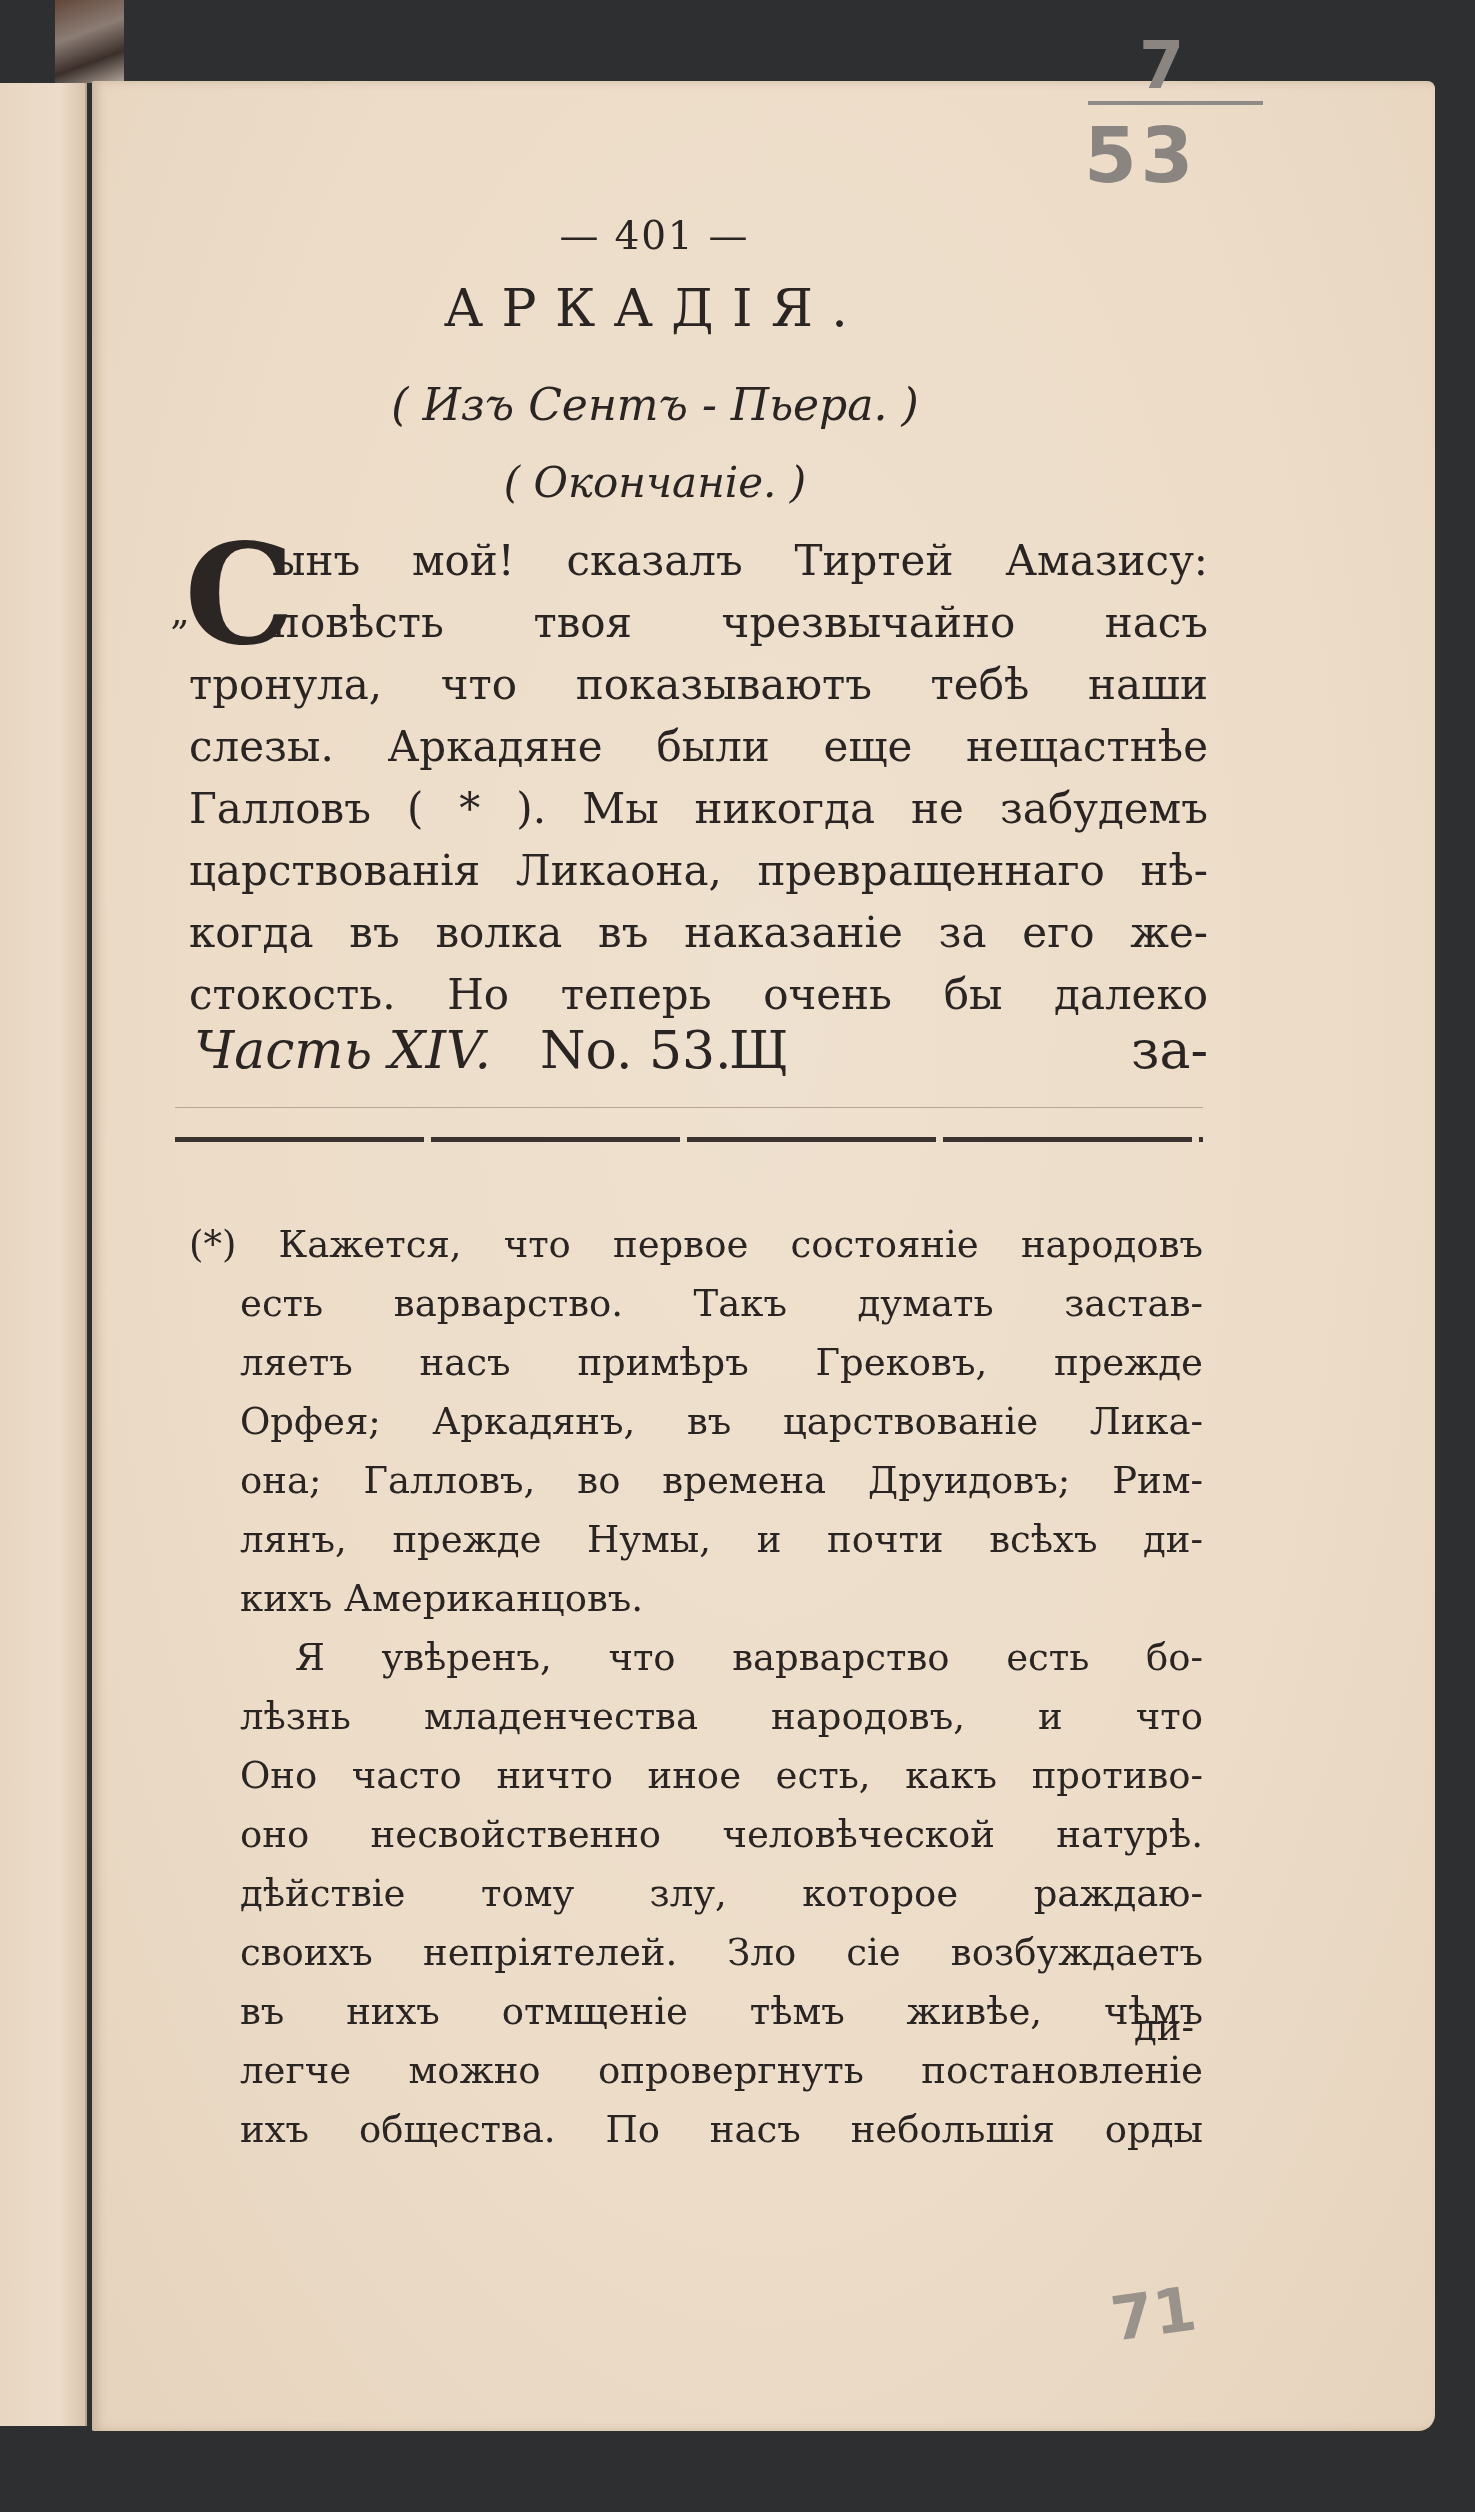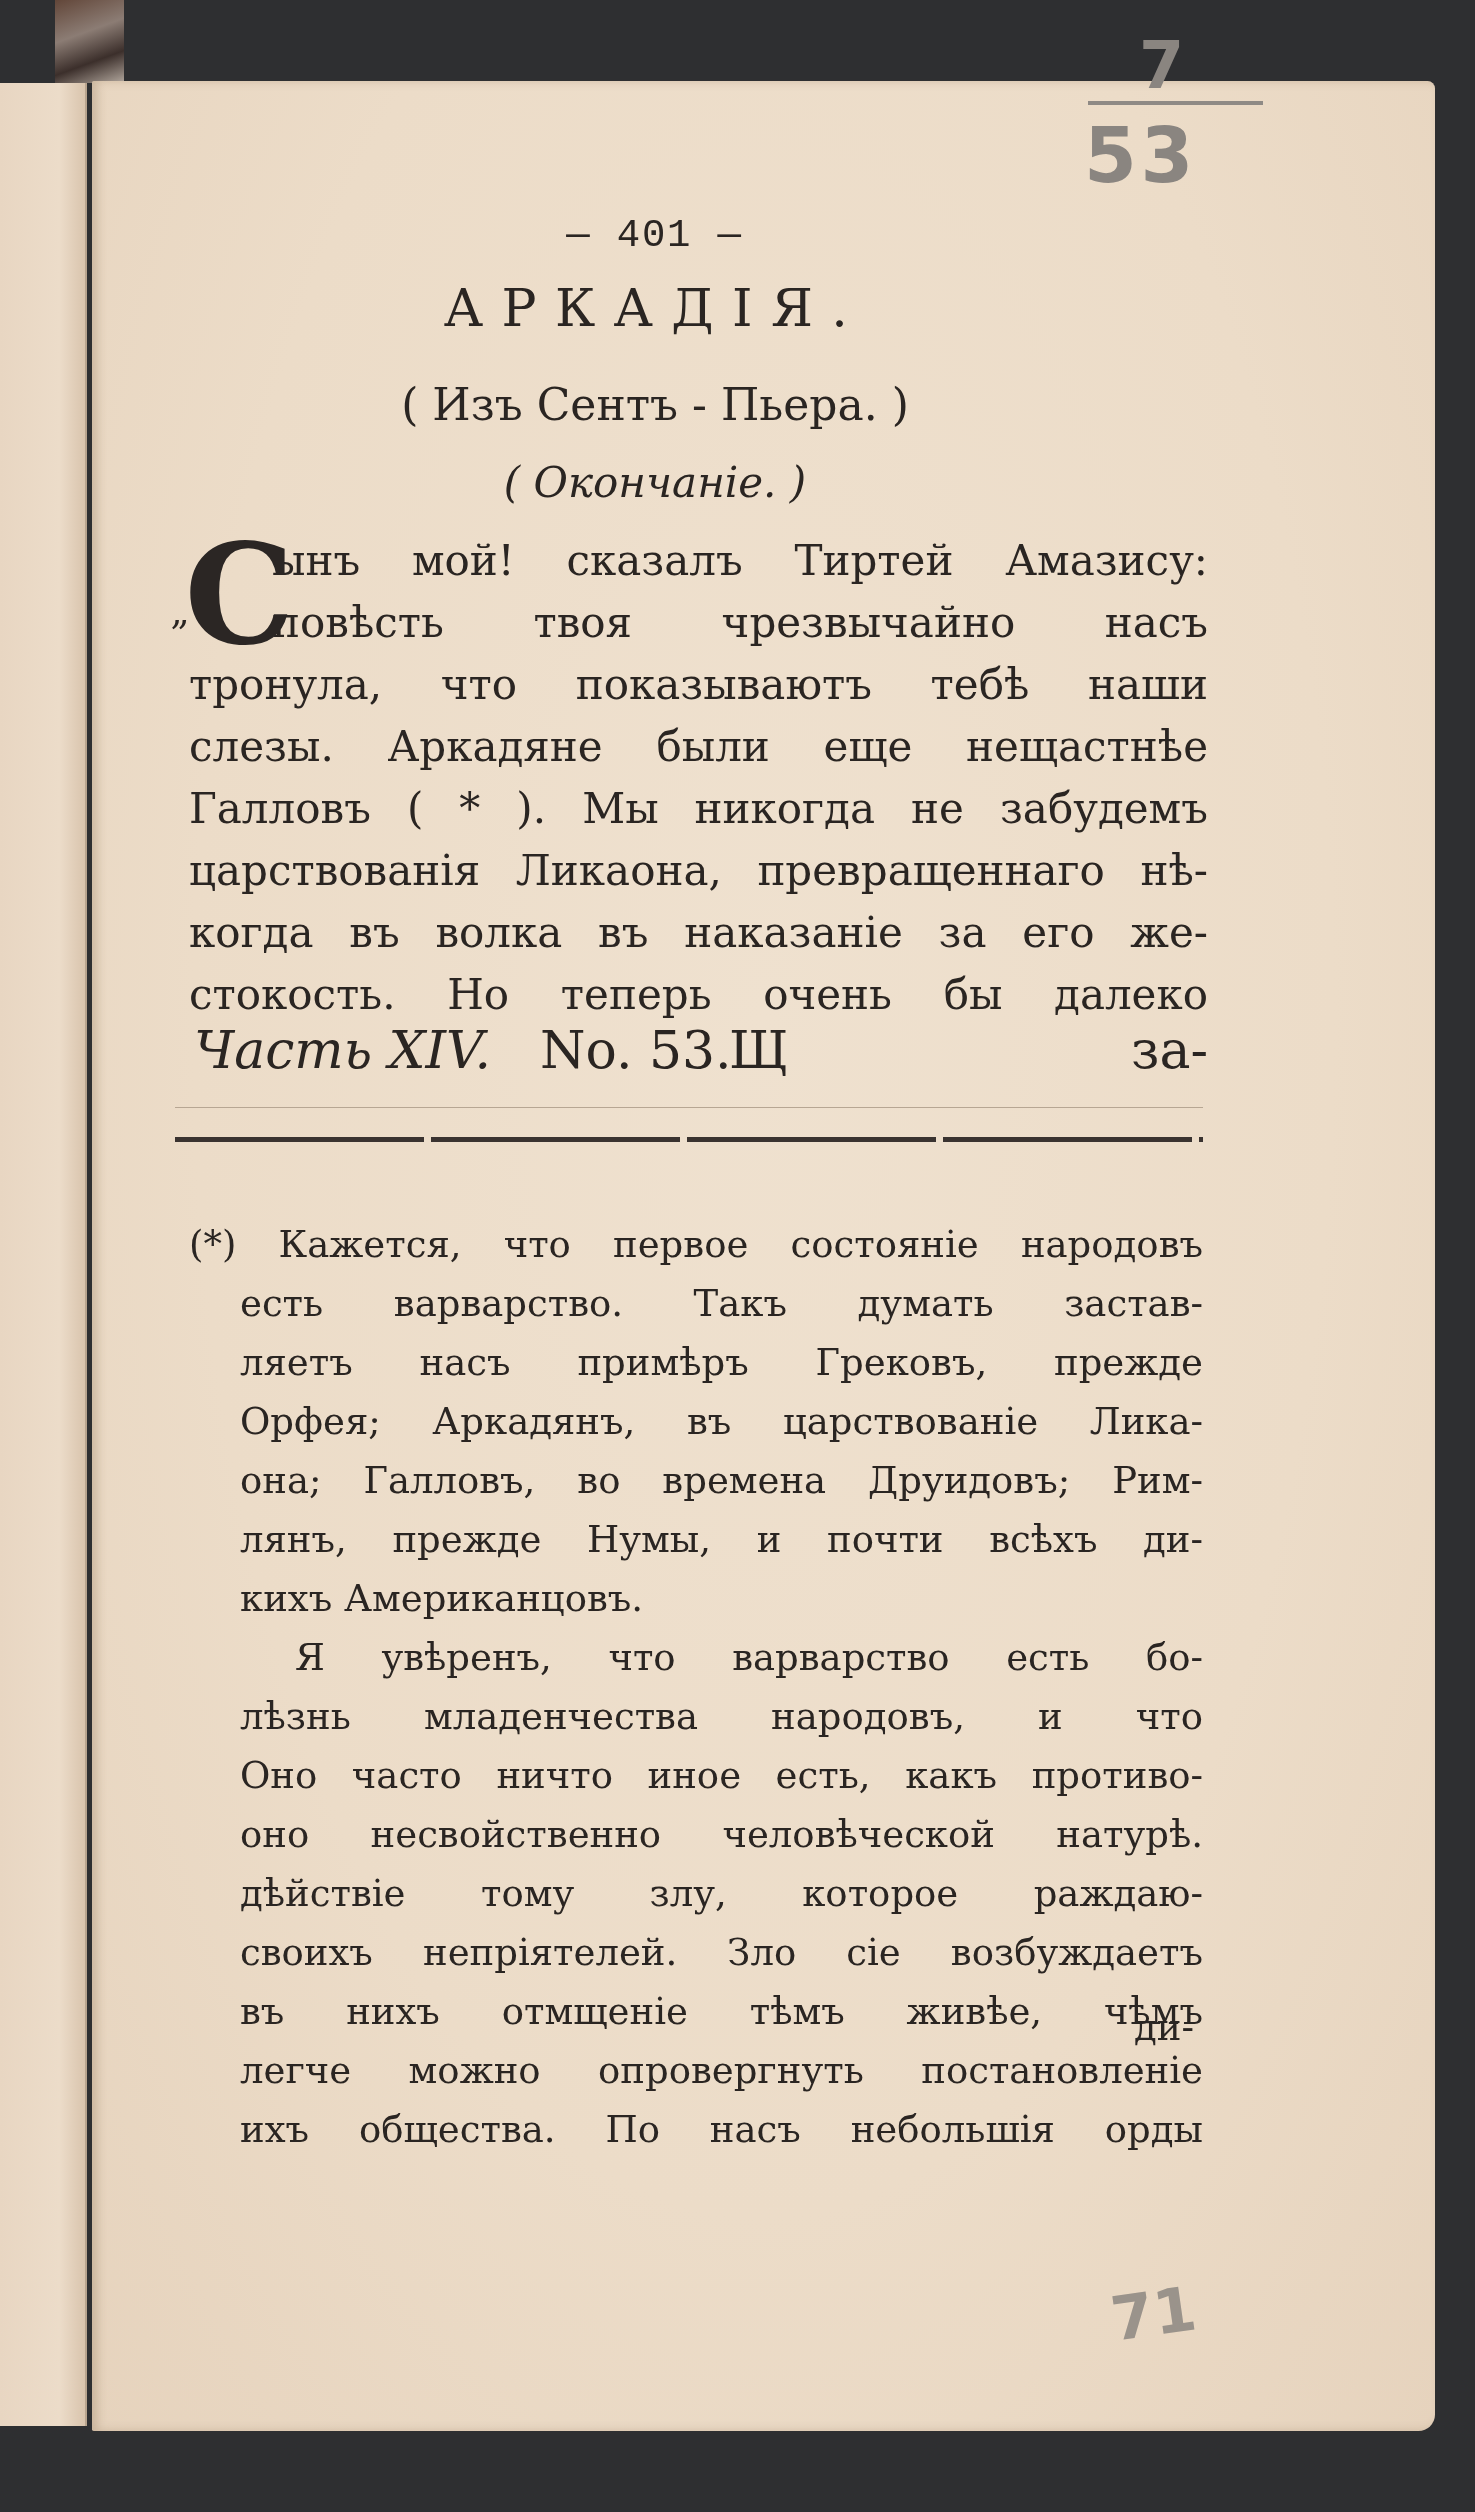--- a/index.html
+++ b/index.html
@@ -32,23 +32,23 @@
   .shelf-top { left:1139px; top:28px; font-size:65px; }
   .shelf-rule { position:absolute; left:1088px; top:101px; width:175px; height:3.7px; background:#8f8a85; }
   .shelf-bottom { left:1084px; top:111px; font-size:76px; letter-spacing:3.7px; }
   .corner-note { left:1111px; top:2278px; font-size:61px; transform:rotate(-8deg); color:#9a938b; }
 
   .text {
     position:absolute; left:101px; width:1107px;
     font-size:42px; line-height:62px;
   }
   .center { text-align:center; }
-  .pagenum { top:205px; left:424px; width:461px; font-size:39px; letter-spacing:1.8px;font-family:Liberation Mono, monospace; }
+  .pagenum { top:205px; left:424px; width:461px; font-size:39px; letter-spacing:1.8px; }
   .title { top:277px; left:369px; width:572px; font-size:52px; letter-spacing:18.4px; }
-  .subtitle { top:374px; left:369px; width:572px; font-size:44px; }
+  .subtitle { top:374px; left:369px; width:572px; font-size:44px; font-style:italic; }
   .cont { top:452px; left:369px; width:572px; font-size:42px; font-style:italic; }
 
   .body-block { position:absolute; left:189px; top:530px; width:1019px; }
   .line {
     display:block; height:62px; line-height:62px; font-size:42px;
     text-align:justify; text-align-last:justify; white-space:nowrap;
     overflow:hidden;
   }
   .dropcap {
     position:absolute; left:-4.6px; top:-3.7px; font-size:138px; line-height:138px;

